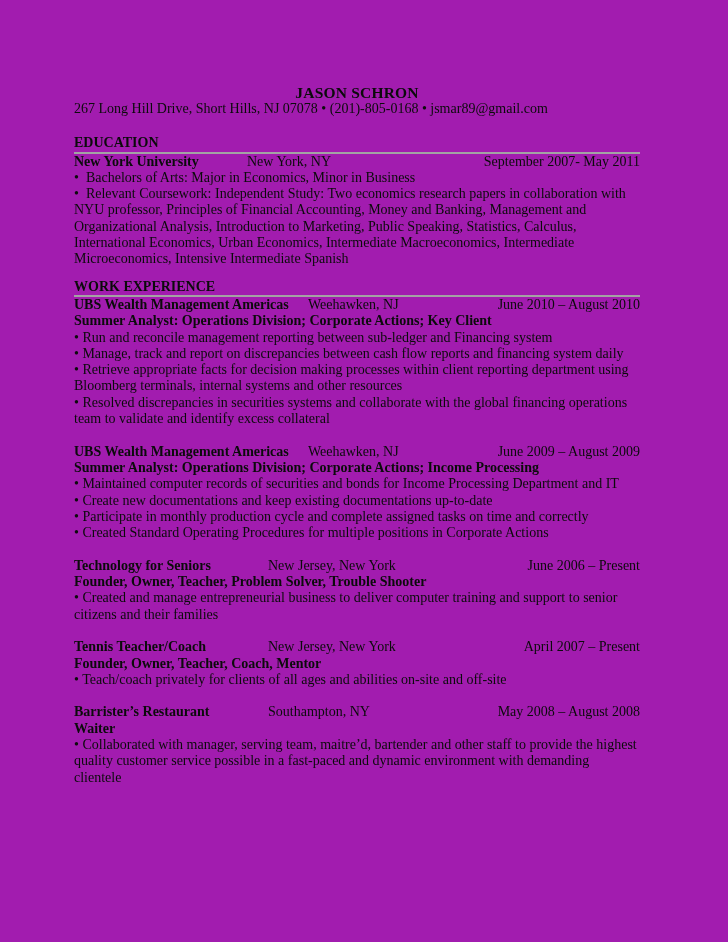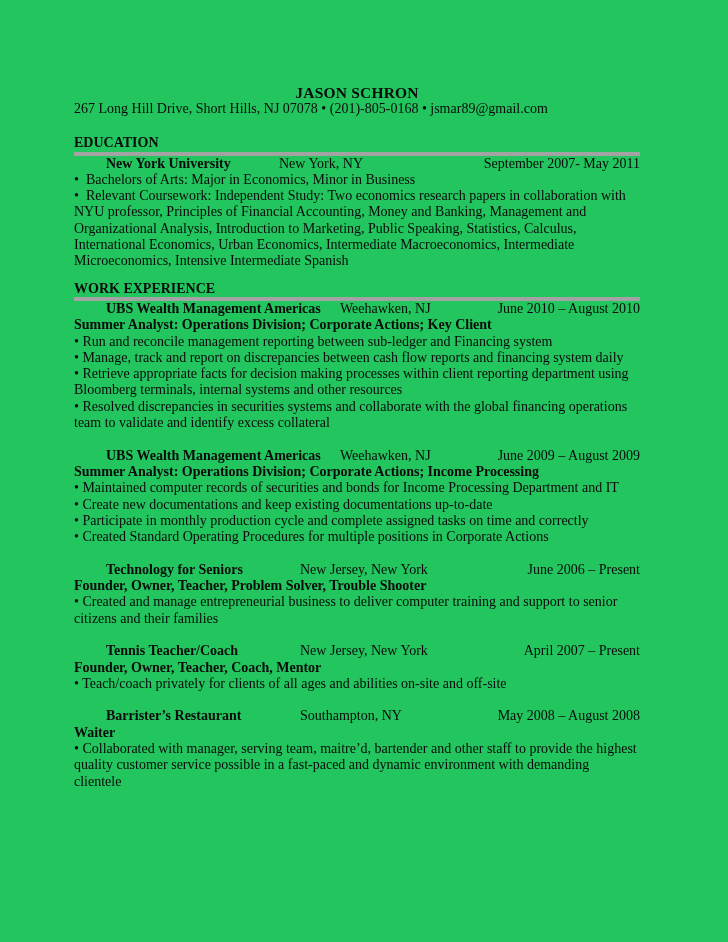--- a/index.html
+++ b/index.html
@@ -4,21 +4,21 @@
 <style>
   html, body {
     margin: 0;
     padding: 0;
     background: #ffffff;
   }
   .page {
     position: relative;
     width: 728px;
     height: 942px;
-    background: #22c55e;
+    background: #a21caf;
     overflow: hidden;
     font-family: "Liberation Serif", "DejaVu Serif", serif;
     font-size: 14px;
     line-height: 16.3px;
     color: #0b0b0b;
   }
   .content {
     position: absolute;
     left: 74px;
     top: 84px;
@@ -29,31 +29,30 @@
     font-weight: bold;
     font-size: 15.5px;
     line-height: 17px;
     letter-spacing: 0.2px;
   }
   .contact {
     text-align: left;
   }
   .section-title {
     font-weight: bold;
-    border-bottom: 4px solid #a3a3a3;
+    border-bottom: 2px solid #a3a3a3;
     line-height: 16.3px;
   }
   .section.first { margin-top: 18px; }
   .section.second { margin-top: 11px; }
   .entry + .entry { margin-top: 16.3px; }
   .entry-row {
     position: relative;
     height: 16.3px;
     white-space: nowrap;
-    margin-left: 32px;
   }
   .org { font-weight: bold; }
   .loc { position: absolute; top: 0; }
   .dates { position: absolute; top: 0; right: 0; }
   .role { font-weight: bold; }
   .bullet { text-align: left; }
 </style>
 </head>
 <body>
 

